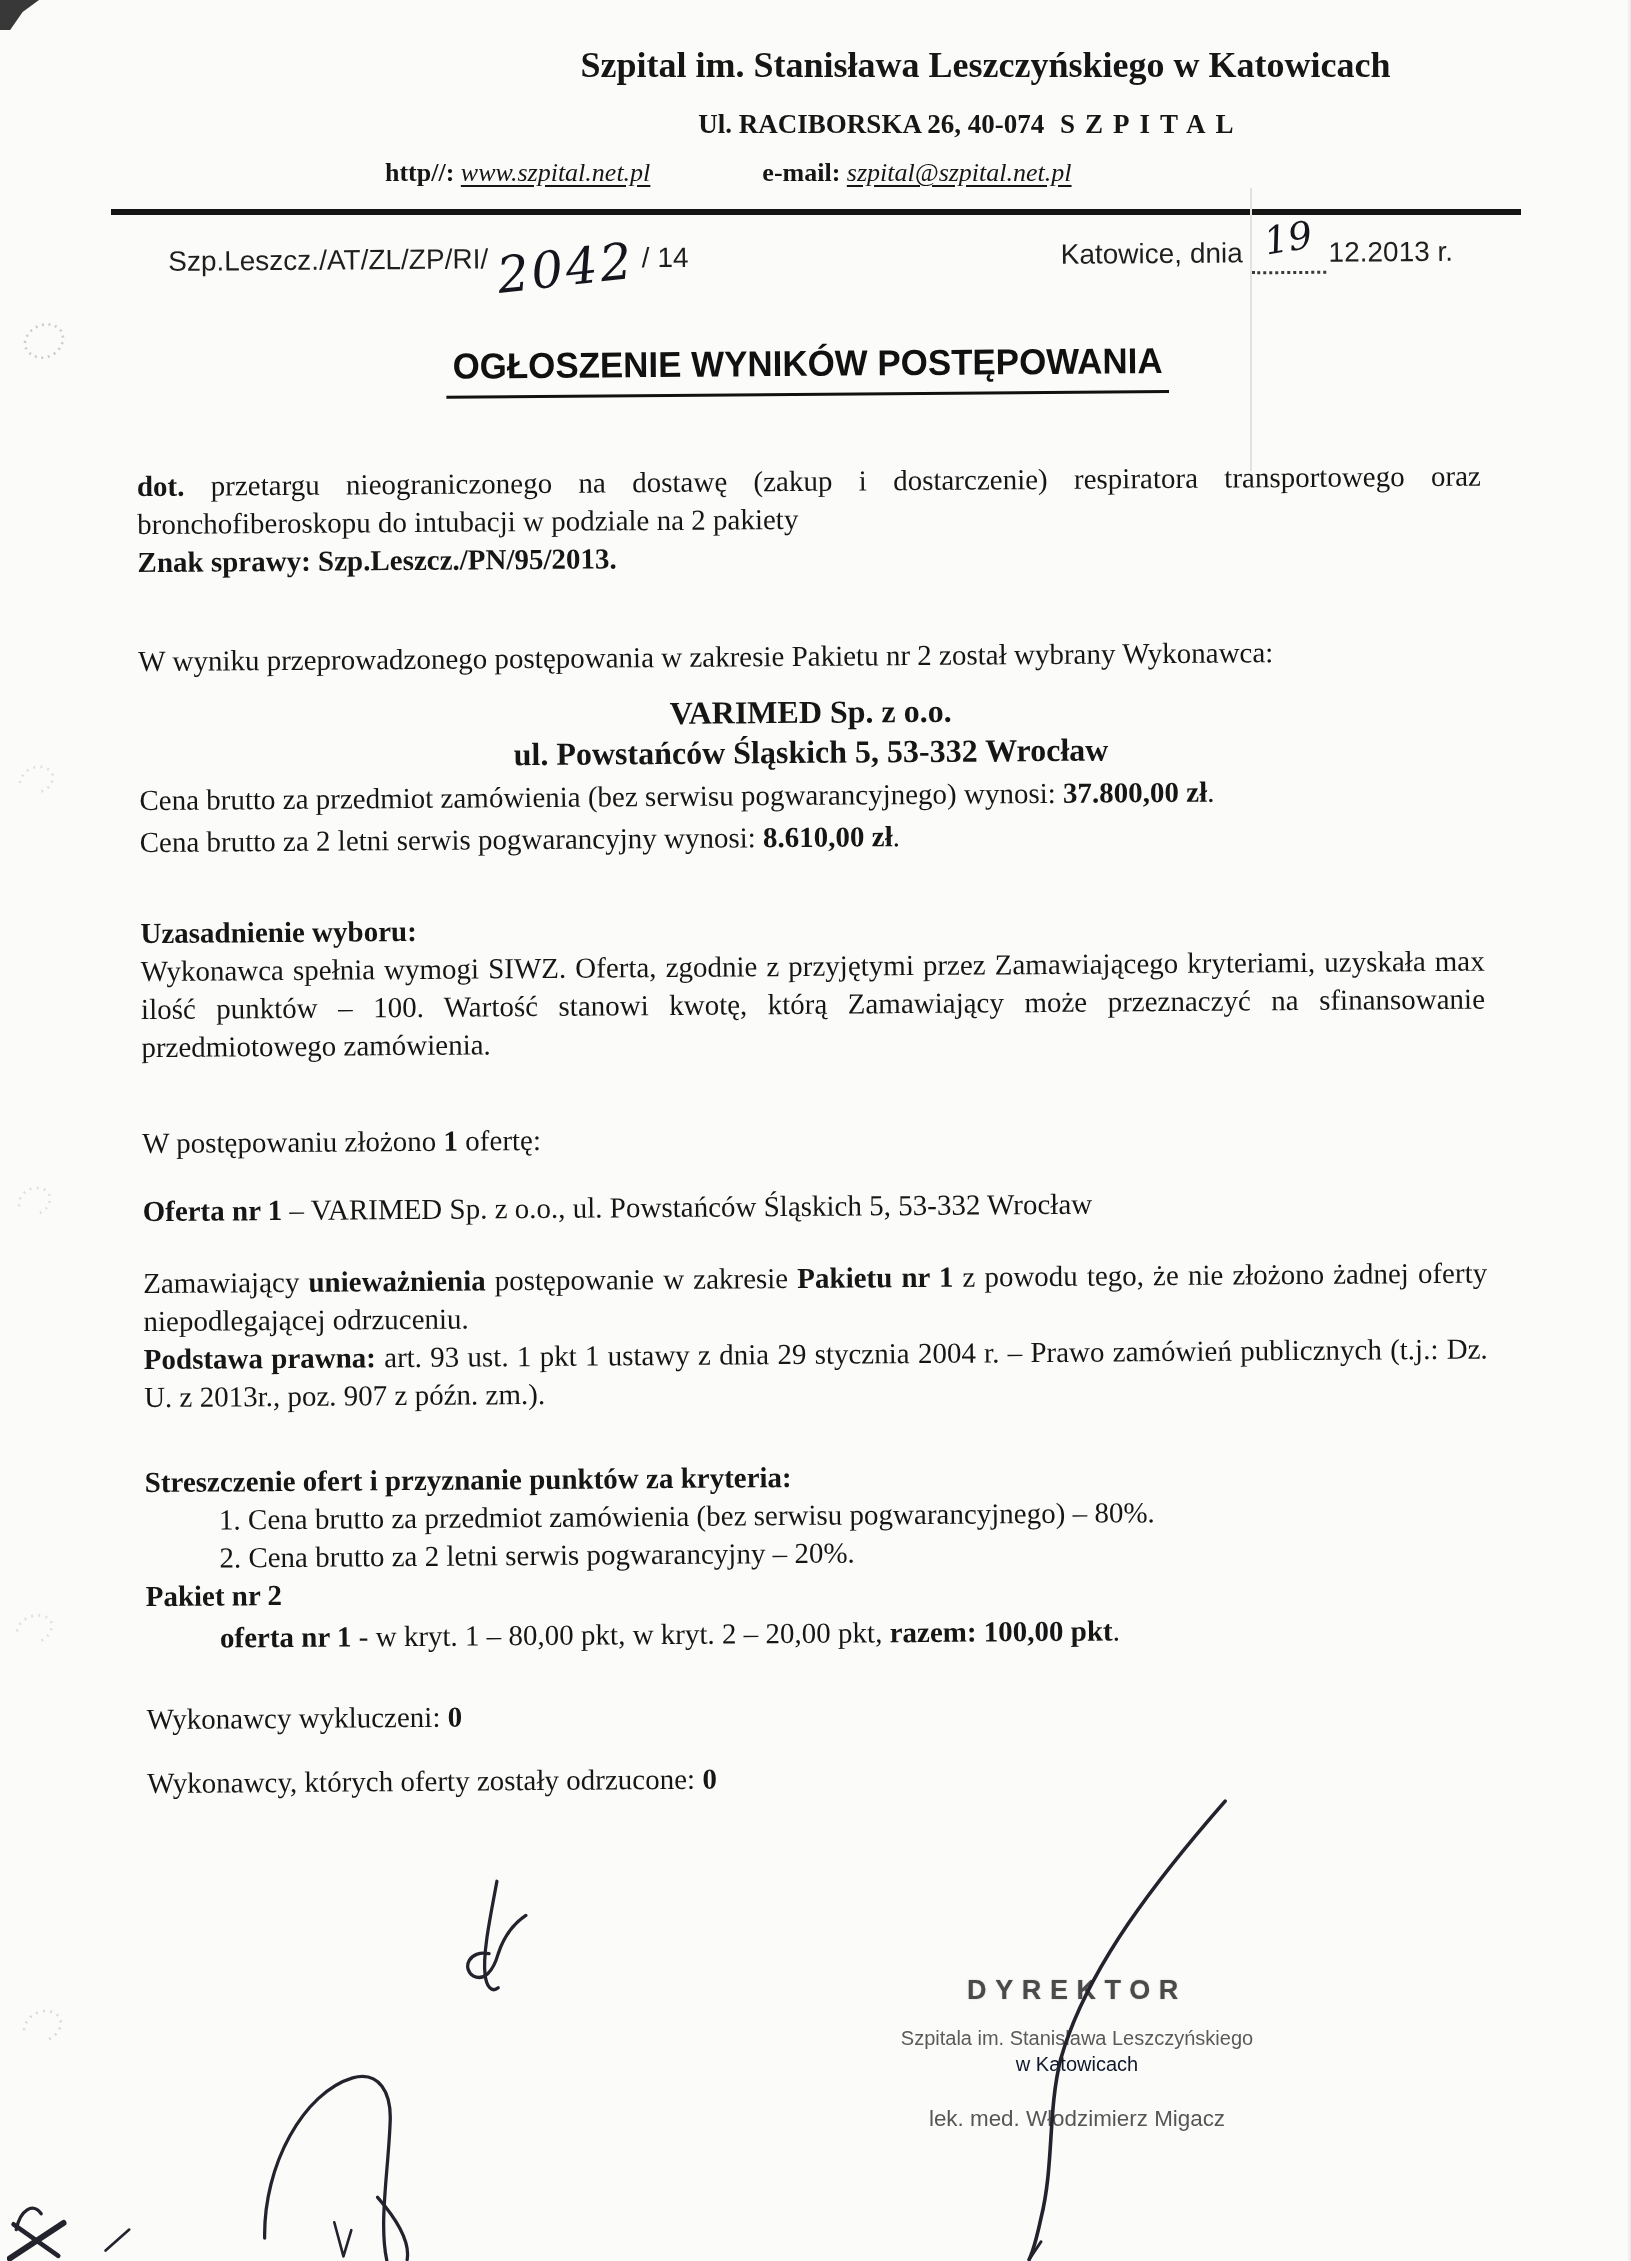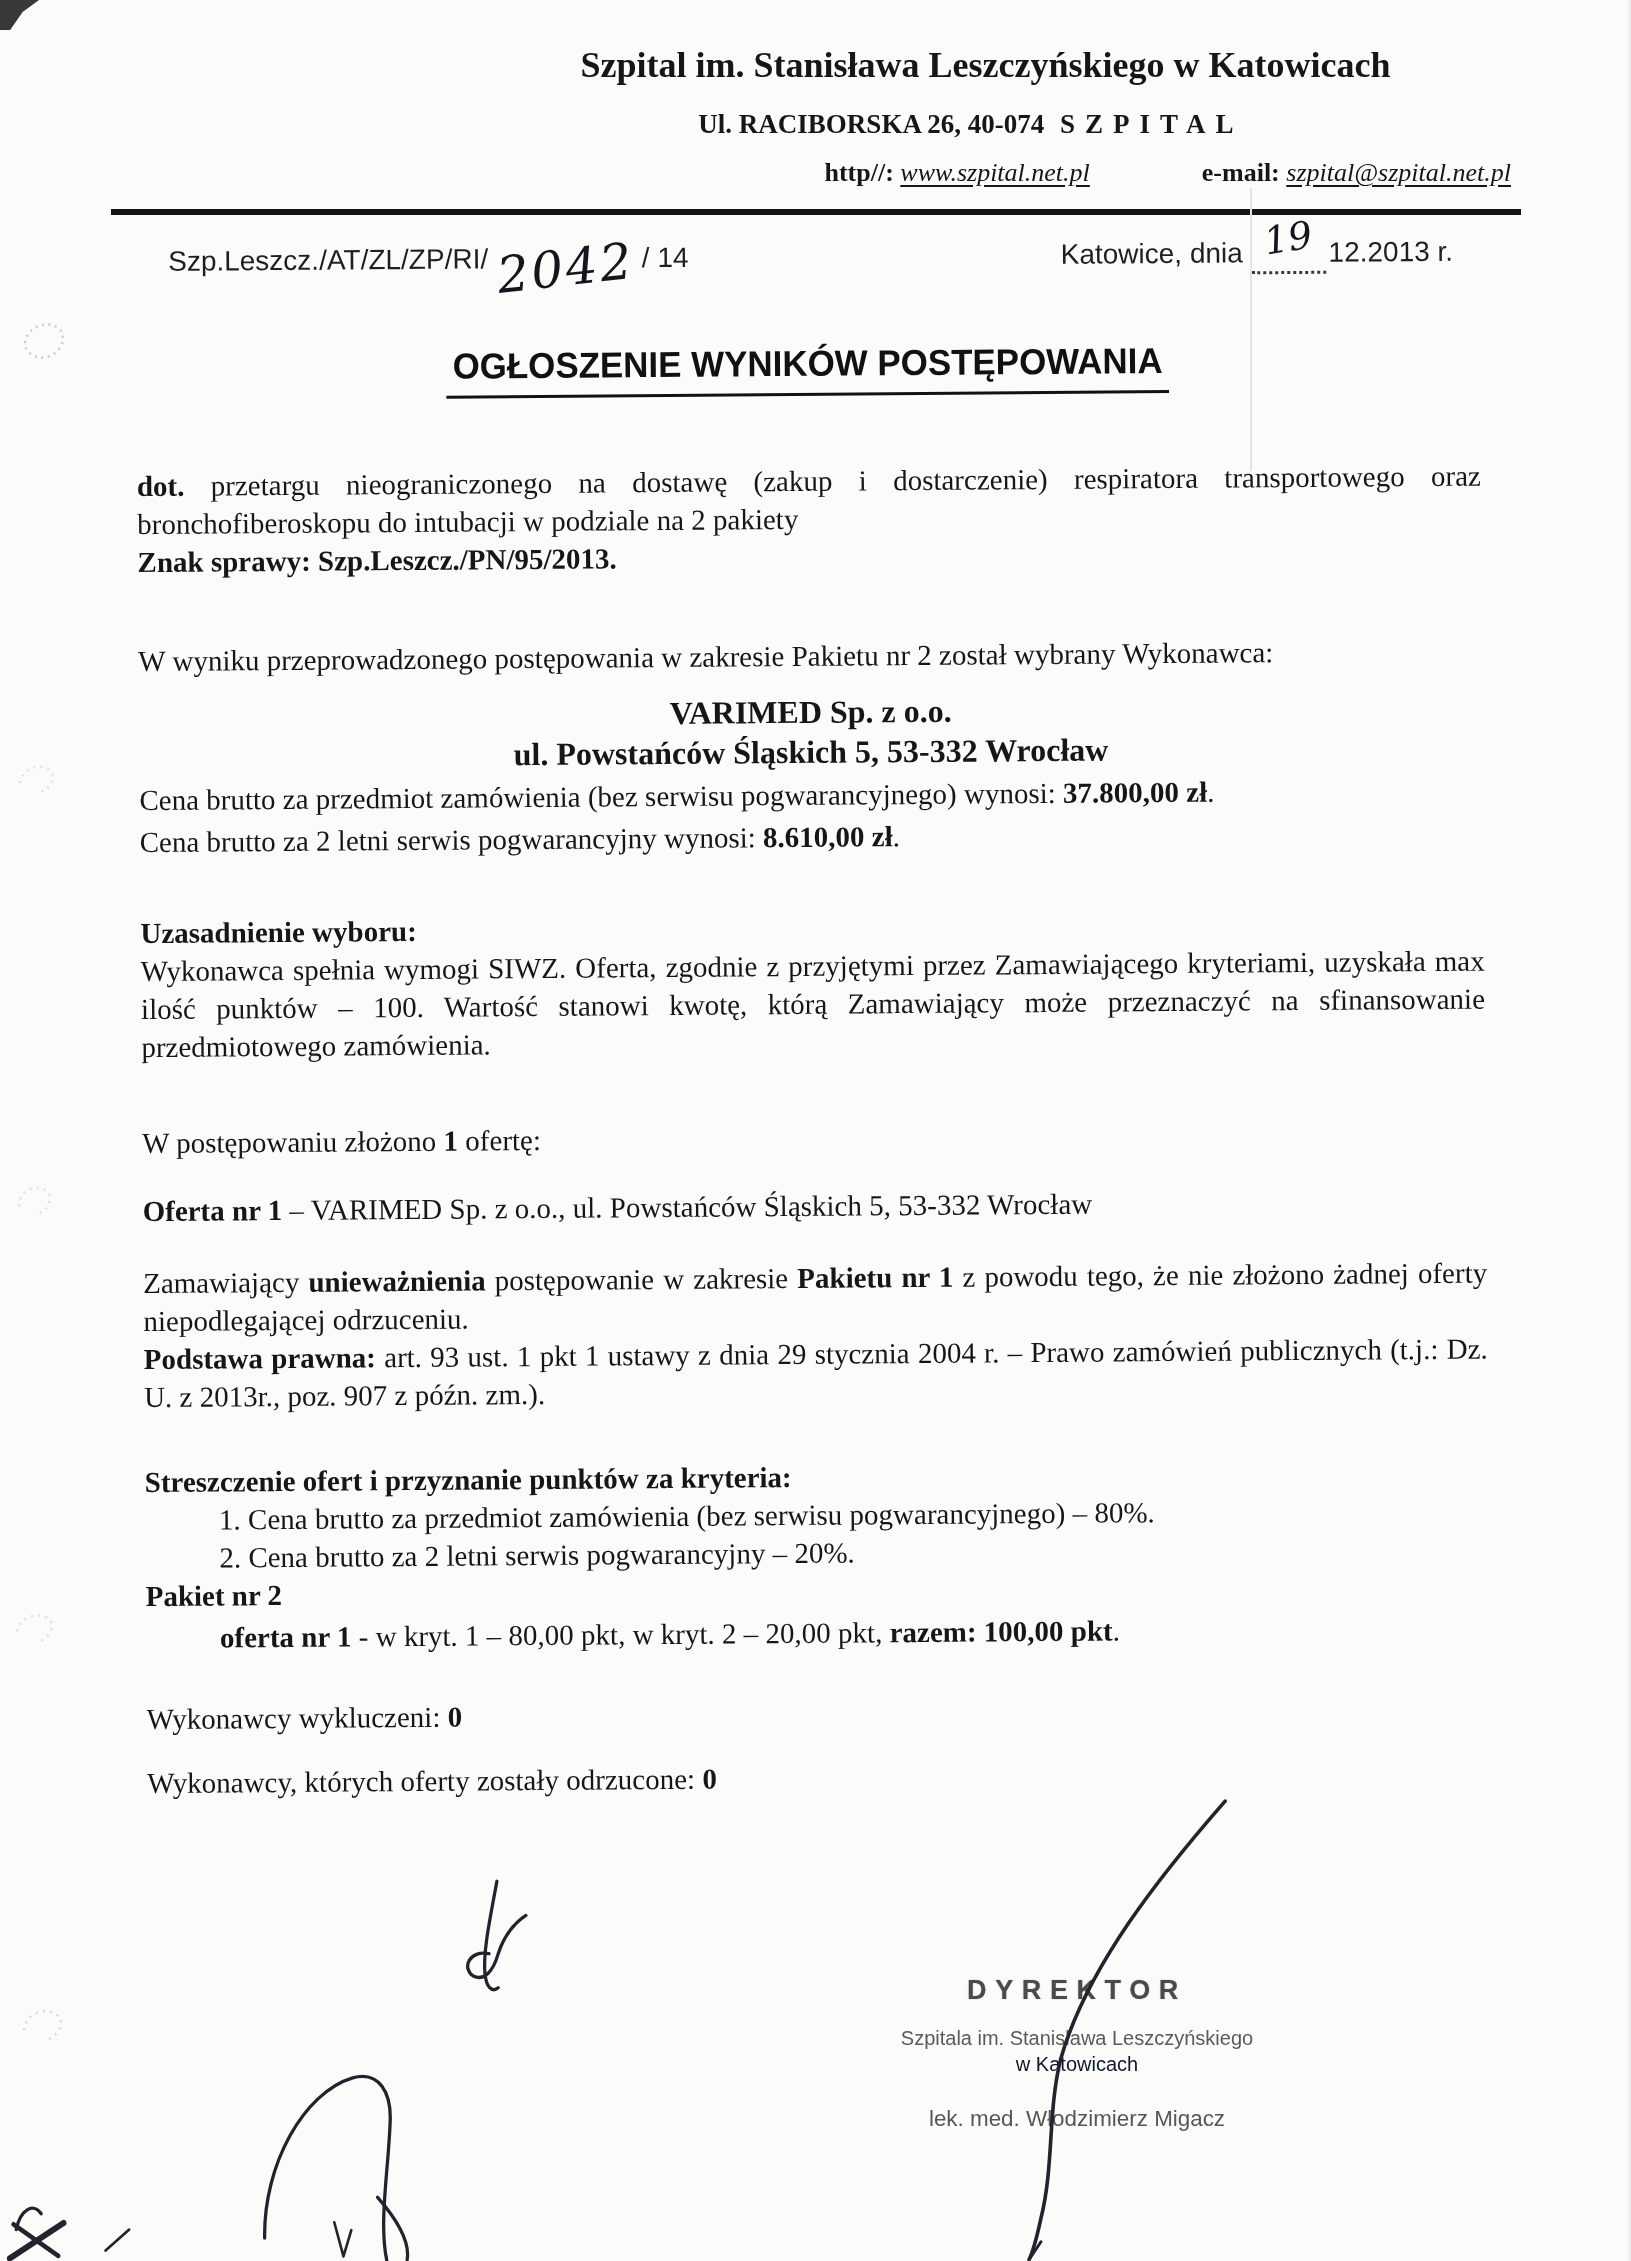--- a/index.html
+++ b/index.html
@@ -20,21 +20,21 @@
     background:#ebebeb;border:1.3px solid #8f8f8f;box-sizing:border-box;}
   .logo-box svg{position:absolute;left:0;top:0;}
   .logo-wo{font-family:"Liberation Sans",sans-serif;font-weight:bold;}
   .logo-caption{position:absolute;left:0;right:0;bottom:5.3px;text-align:center;
     font-family:"Liberation Sans",sans-serif;font-weight:bold;font-size:19px;
     letter-spacing:11.2px;color:#2b2b2b;white-space:nowrap;text-indent:6.6px;}
   .header-text{margin-left:408px;width:1126px;padding-top:46px;text-align:center;}
   .hospital-name{margin:0;font-size:36px;line-height:1.08;font-weight:bold;letter-spacing:0;padding-left:29px;}
   .addr{margin-top:24px;font-size:27px;font-weight:bold;}
   .addr .city{letter-spacing:10px;margin-left:9.2px;}
-  .hrow{display:flex;justify-content:flex-end;margin-top:18px;font-size:26px;}
+  .hrow{display:flex;justify-content:flex-start;margin-top:18px;font-size:26px;}
   .web-row{gap:112px;transform:translateX(-23px);}
   .tel-row{gap:237px;margin-top:16.4px;font-weight:bold;word-spacing:9.2px;}
   .lbl{font-weight:bold;}
   .lnk{font-style:italic;text-decoration:underline;text-underline-offset:4px;font-weight:normal;}
   .rule{height:6px;background:#151515;margin:21px 111px 0 111px;}
   
   .content{margin:0 153px 0 135px;transform:rotate(-0.45deg);transform-origin:20% 0;}
   .refline{display:flex;justify-content:space-between;align-items:flex-start;
     margin-top:29px;padding:0 26px 0 33px;
     font-family:"Liberation Sans",sans-serif;font-size:28px;color:#1f1f1f;}

